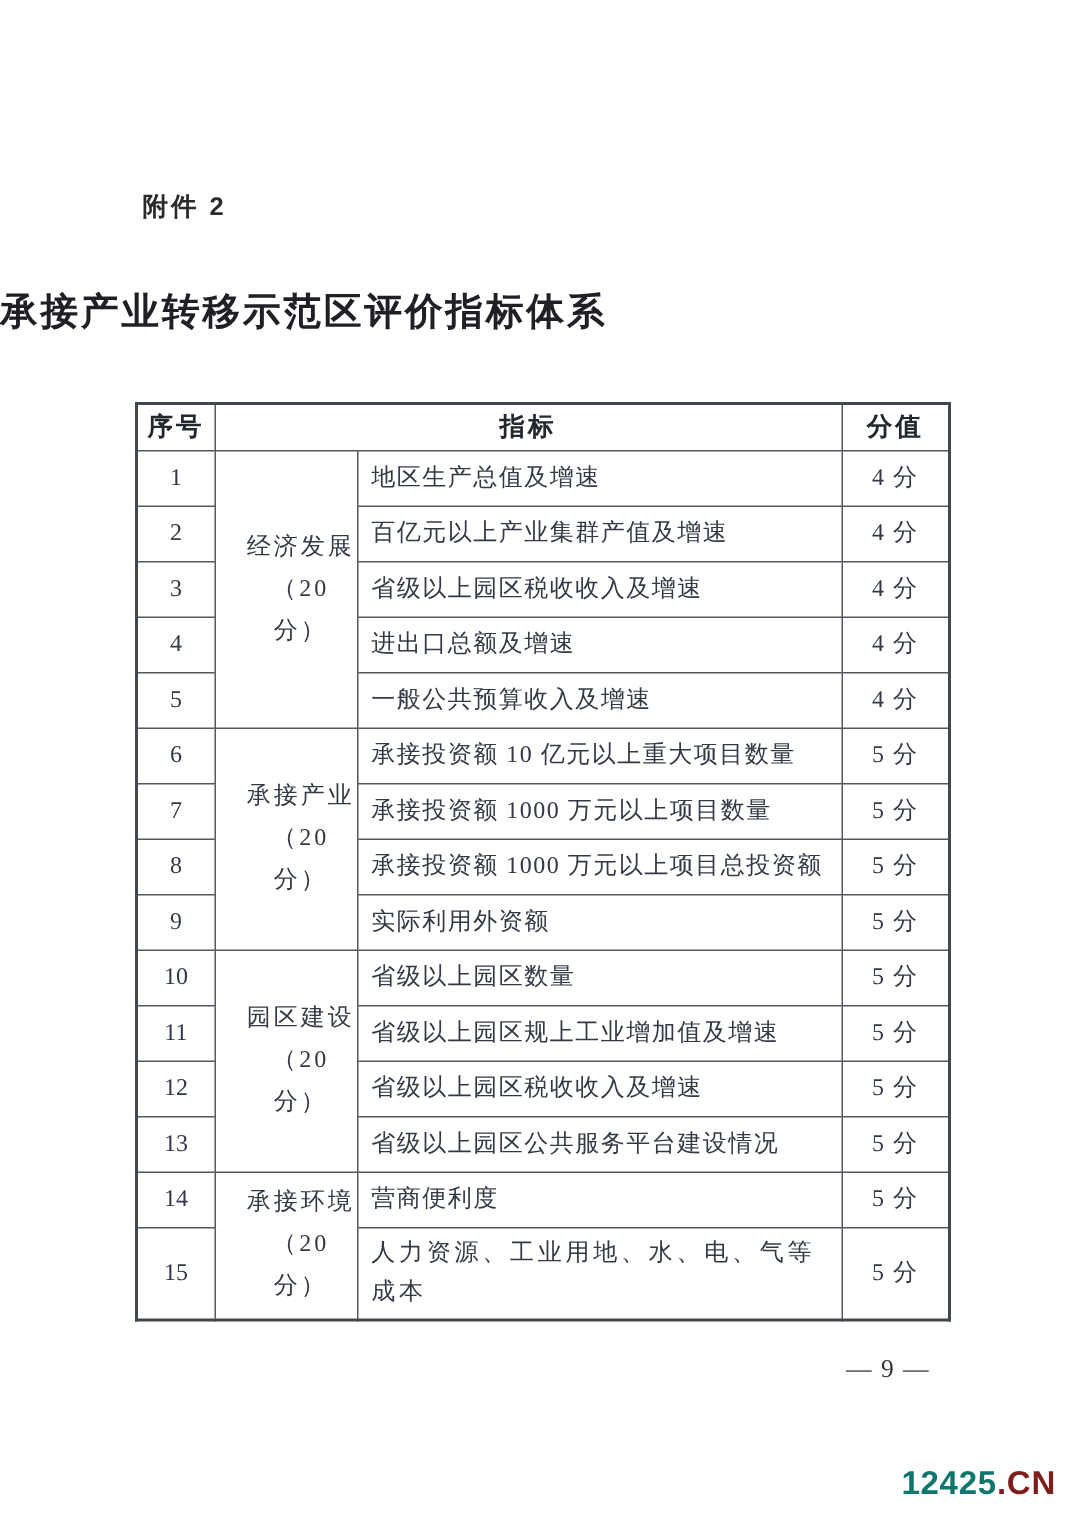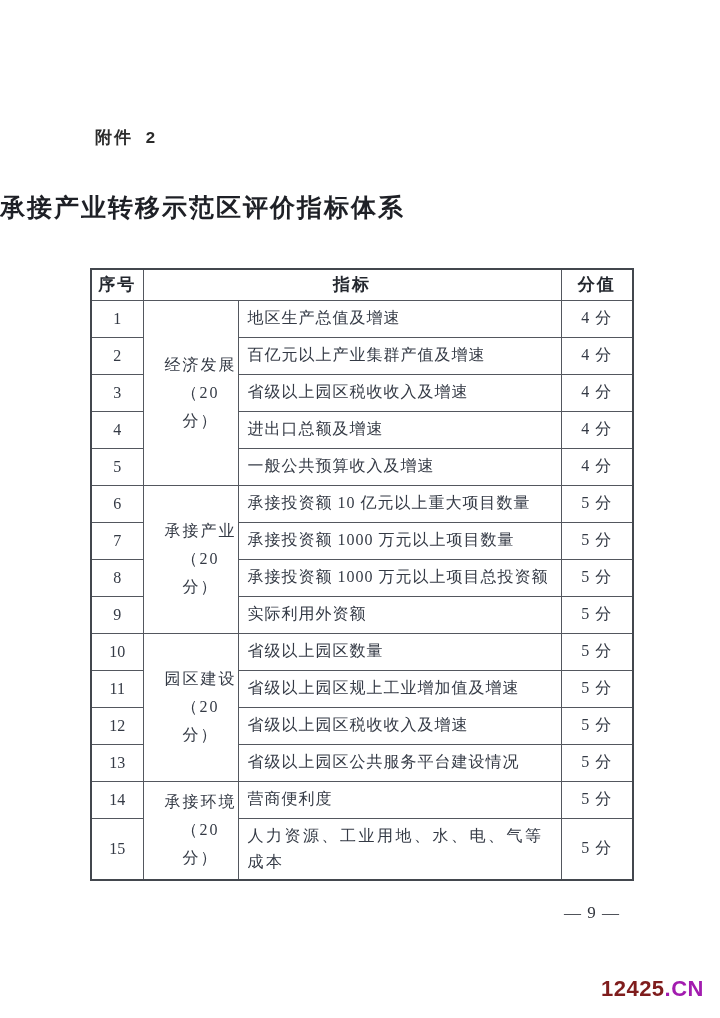--- a/index.html
+++ b/index.html
@@ -8,21 +8,21 @@
     position: relative;
     width: 720px; height: 1018px;
     background: #ffffff;
     font-family: "Liberation Serif", "DejaVu Serif", serif;
     color: #343a45;
     overflow: hidden;
   }
   .attachment-label {
     position: absolute;
     left: 95px; top: 126px;
-    font-family: Liberation Mono, monospace;
+    font-family: Liberation Sans, sans-serif;
     font-size: 17px;
     font-weight: 600;
     letter-spacing: 2px;
     color: #2b2b2b;
   }
   .doc-title {
     position: absolute;
     left: 0; top: 191px;
     width: 720px;
     text-align: left;
@@ -213,14 +213,14 @@
     <td class="cell-no">15</td>
     <td class="cell-indicator wrap">人力资源、工业用地、水、电、气等成本</td>
     <td class="cell-score">5 分</td>
   </tr>
 </tbody>
   </table>
 
 <div class="page-number">— 9 —</div>
 
 <div class="watermark">
-  <span style="color: #7f1d1d;">12425</span><span style="color: #a21caf; text-align: right;">.CN</span>
+  <span style="color: #0f766e;">12425</span><span style="color: #7f1d1d; text-align: right;">.CN</span>
 </div>
 
 </body></html>

